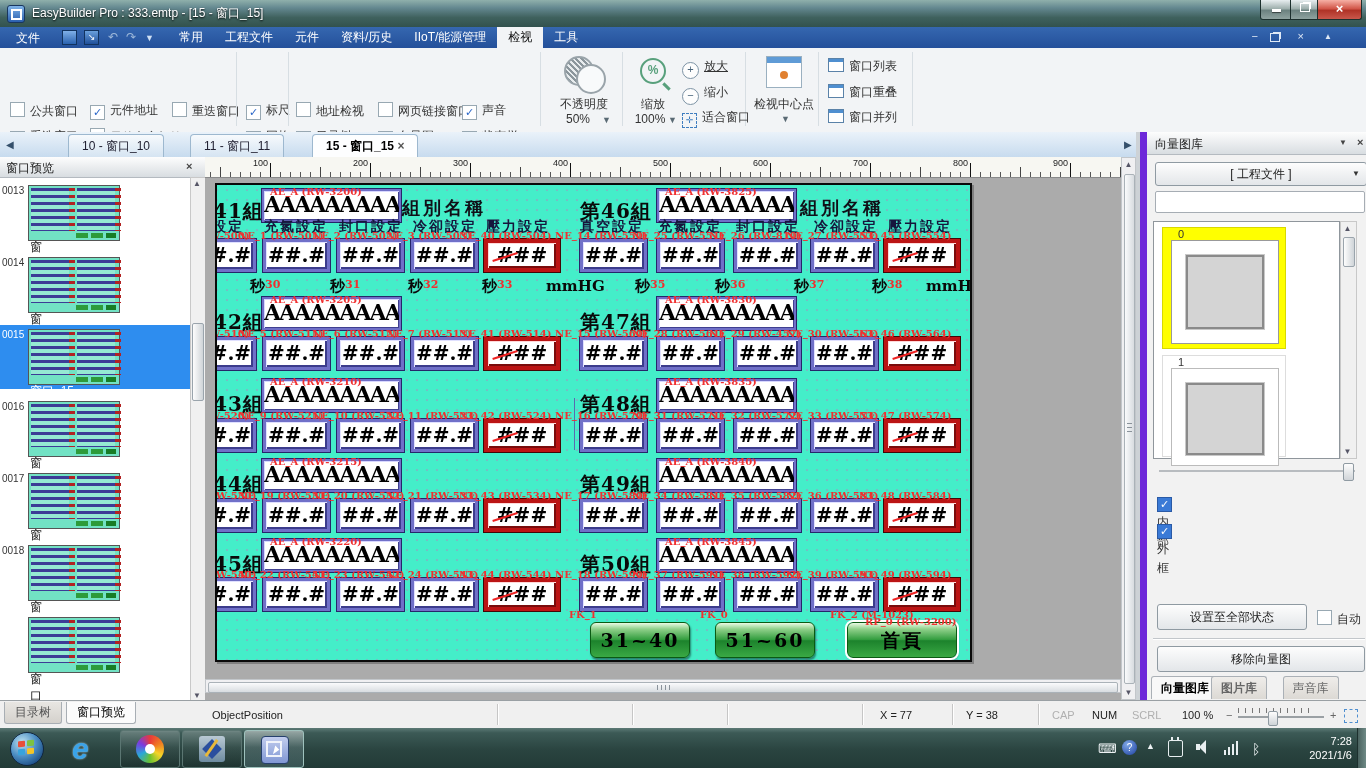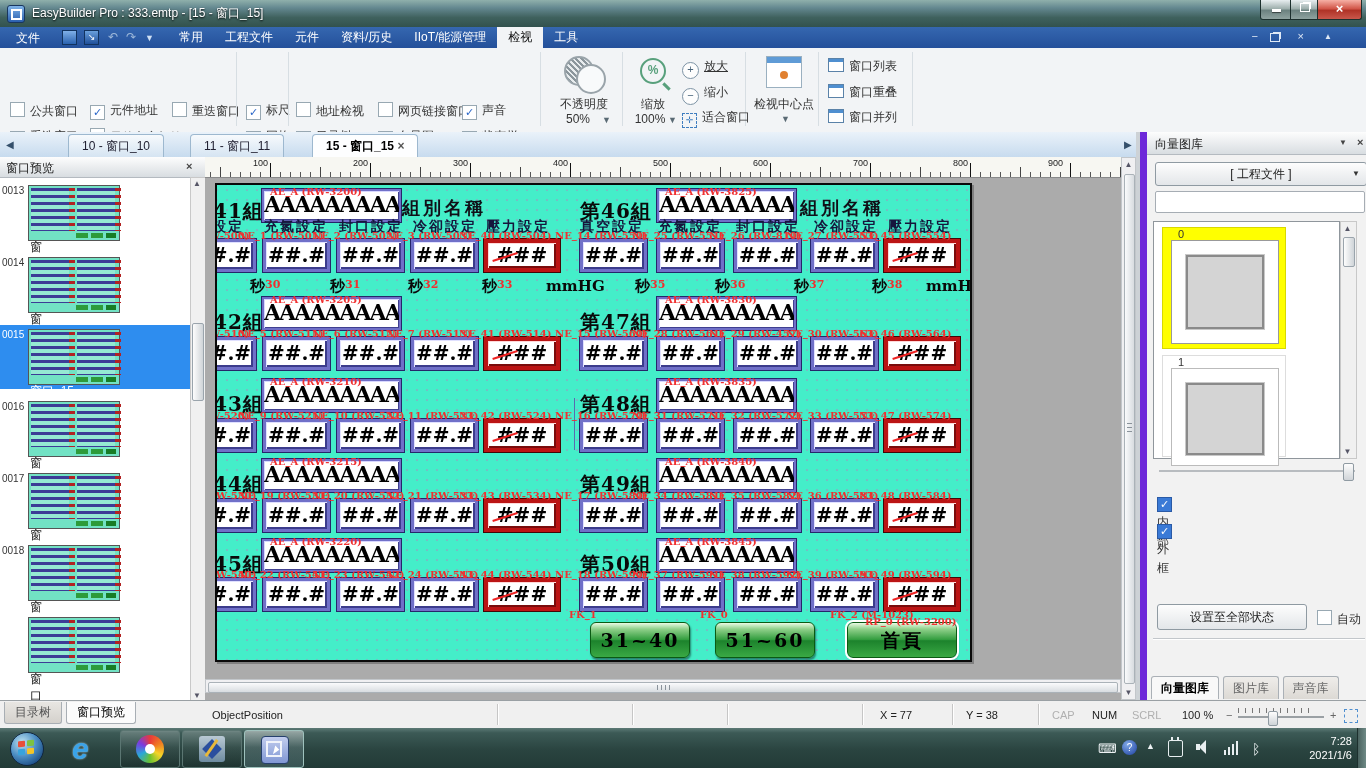--- a/index.html
+++ b/index.html
@@ -395,21 +395,21 @@
         <div class="abs rulnum" style="left: 343px; width: 20px; text-align: right;">400</div>
         <div class="abs rultick" style="left: 465px;"></div>
         <div class="abs rulnum" style="left: 443px; width: 20px; text-align: right;">500</div>
         <div class="abs rultick" style="left: 565px;"></div>
         <div class="abs rulnum" style="left: 543px; width: 20px; text-align: right;">600</div>
         <div class="abs rultick" style="left: 665px;"></div>
         <div class="abs rulnum" style="left: 643px; width: 20px; text-align: right;">700</div>
         <div class="abs rultick" style="left: 765px;"></div>
         <div class="abs rulnum" style="left: 743px; width: 20px; text-align: right;">800</div>
         <div class="abs rultick" style="left: 865px;"></div>
-        <div class="abs rulnum" style="left: 843px; width: 20px; text-align: left;">900</div>
+        <div class="abs rulnum" style="left: 843px; width: 20px; text-align: right;">900</div>
       </div>
     <div id="design" class="abs">
       <div id="design-inner" class="hmi-serif">
           <div class="abs grp-label nowrap" style="left: 20px; top: 13px;">第41組</div>
           <div class="abs namefield" style="left: 90px; top: 4px; width: 135px;">AAAAAAAAAA</div>
           <div class="abs addr" style="left: 98px; top: 1px;">AE_A (RW-3200)</div>
           <div class="abs gname-hdr nowrap" style="left: 230px; top: 11px;">組別名稱</div>
           <div class="abs set-hdr nowrap" style="left: 8px; top: 33px;">真空設定</div>
           <div class="abs set-hdr nowrap" style="left: 92px; top: 33px;">充氮設定</div>
           <div class="abs set-hdr nowrap" style="left: 167px; top: 33px;">封口設定</div>
@@ -620,23 +620,24 @@
       <div class="abs scrollarr" style="left:0;bottom:2px;width:13px;">▼</div>
     </div>
     <div class="abs" style="left:12px;top:338px;width:196px;height:2px;background:#b8bcc0;"></div>
     <div class="abs" style="left:196px;top:331px;width:9px;height:16px;background:linear-gradient(#fdfdfd,#d0d4d8);border:1px solid #8f9aa2;border-radius:2px;"></div>
 
     <div class="abs rp-btn" style="left:10px;top:472px;width:148px;height:24px;line-height:24px;">设置至全部状态</div>
     <div class="abs" style="left:170px;top:477px;">
       <span class="chkbox" id="auto-box"></span><span style="font-size:12px;color:#333;">自动</span>
     </div>
     <div class="abs" style="left:6px;top:506px;width:212px;height:1px;background:#c2c6ca;box-shadow:0 1px 0 #fff;"></div>
+    <div class="abs rp-btn" style="left:10px;top:514px;width:206px;height:24px;line-height:24px;">移除向量图</div>
     <div id="rp-tabs" class="abs" style="left:4px;top:544px;width:220px;height:22px;">
         <div class="abs rp-tab active" style="left: 0px;">向量图库</div>
-        <div class="abs rp-tab" style="left: 72px;">图片库</div>
+        <div class="abs rp-tab" style="left: 60px; font-weight: bold;">图片库</div>
         <div class="abs rp-tab" style="left: 131.5px;">声音库</div>
       </div>
   <div id="rp-checks" style="position: absolute; left: 0px; top: 0px;">
         <div class="abs" style="left: 10px; top: 360px;"><span class="chkbox" style="background: rgb(58, 122, 214); color: rgb(255, 255, 255); border-color: rgb(42, 90, 166);">✓</span><span style="font-size: 12px; color: rgb(51, 51, 51);">内部</span></div>
         <div class="abs" style="left: 10px; top: 387px;"><span class="chkbox" style="background: rgb(58, 122, 214); color: rgb(255, 255, 255); border-color: rgb(42, 90, 166);">✓</span><span style="font-size: 12px; color: rgb(51, 51, 51);">外框</span></div>
       </div>
     </div>
 
   <div id="statusbar" class="abs">
     <div id="lp-tabs">

